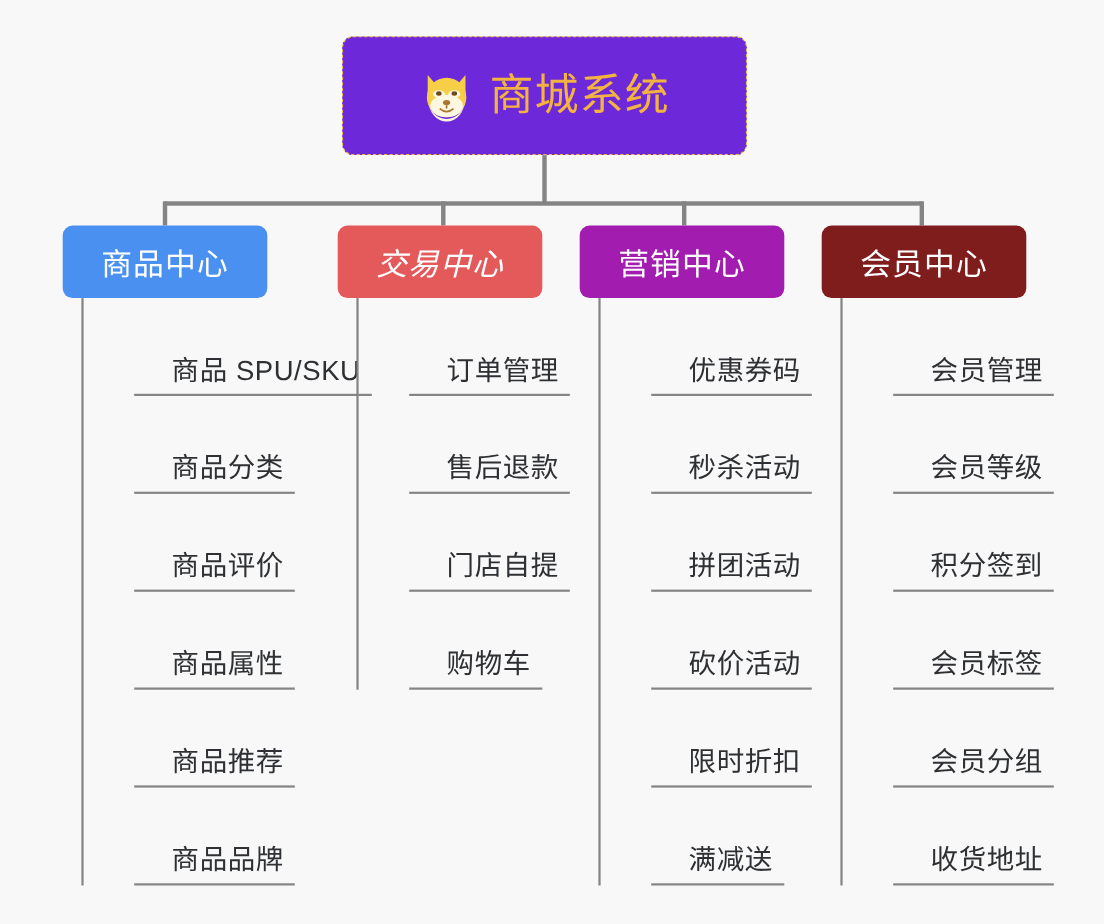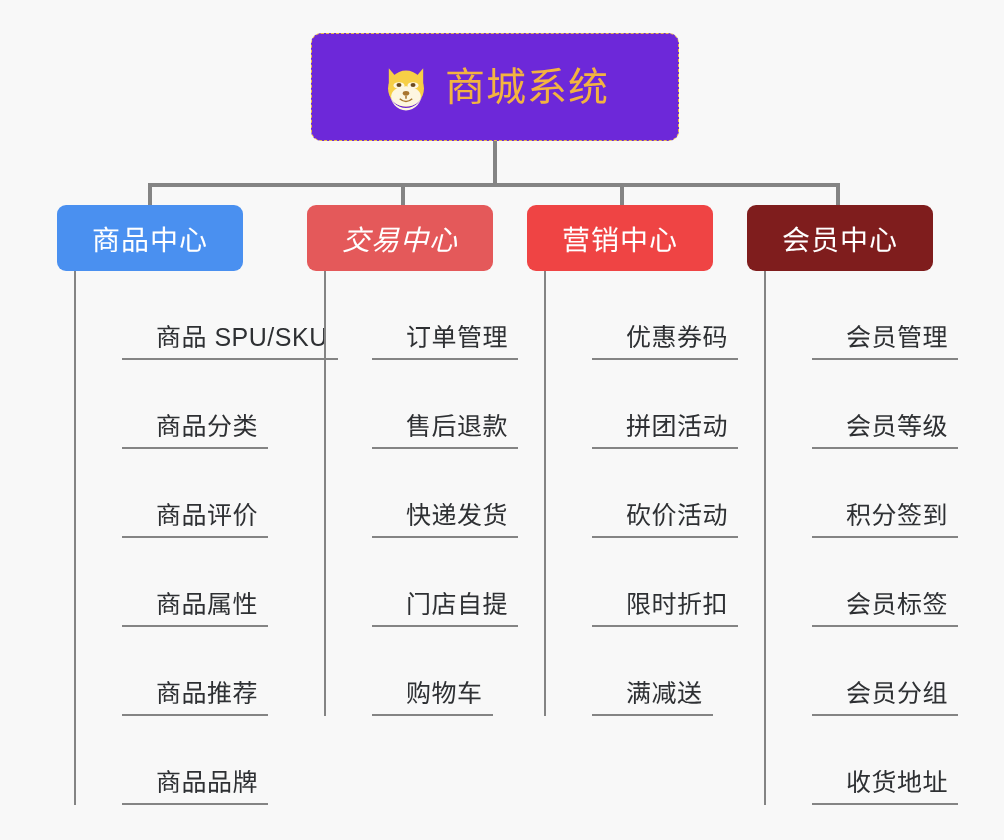--- a/index.html
+++ b/index.html
@@ -95,21 +95,21 @@
     display: flex;
     align-items: center;
     justify-content: center;
     color: #ffffff;
     font-size: 28px;
     letter-spacing: 1px;
     white-space: nowrap;
   }
   .cat-1 .cat-header { background: #4a90f0; width: 186px; }
   .cat-2 .cat-header { background: #e4595a; width: 186px; font-style: italic; }
-  .cat-3 .cat-header { background: #ef4444; width: 186px; }
+  .cat-3 .cat-header { background: #a21caf; width: 186px; }
   .cat-4 .cat-header { background: #7f1d1d; width: 186px; }
 
   
   .branch {
     position: relative;
     margin-left: 17px;
     padding-left: 0;
     border-left: 2px solid #848484;
   }
   .leaf {
@@ -189,38 +189,38 @@
   <div class="column col-2 cat-2">
     <div class="cat-header">交易中心</div>
     <div class="branch">
       <div class="leaf">
           <span class="leaf-label">订单管理</span>
         </div>
       <div class="leaf">
           <span class="leaf-label">售后退款</span>
         </div>
       <div class="leaf">
-          <span class="leaf-label">快递发货</span>
-        </div>
-      <div class="leaf">
           <span class="leaf-label">门店自提</span>
         </div>
       <div class="leaf">
           <span class="leaf-label">购物车</span>
         </div>
     </div>
   </div>
 
   <div class="column col-3 cat-3">
     <div class="cat-header">营销中心</div>
     <div class="branch">
       <div class="leaf">
           <span class="leaf-label">优惠券码</span>
         </div>
       <div class="leaf">
+          <span class="leaf-label">秒杀活动</span>
+        </div>
+      <div class="leaf">
           <span class="leaf-label">拼团活动</span>
         </div>
       <div class="leaf">
           <span class="leaf-label">砍价活动</span>
         </div>
       <div class="leaf">
           <span class="leaf-label">限时折扣</span>
         </div>
       <div class="leaf">
           <span class="leaf-label">满减送</span>

